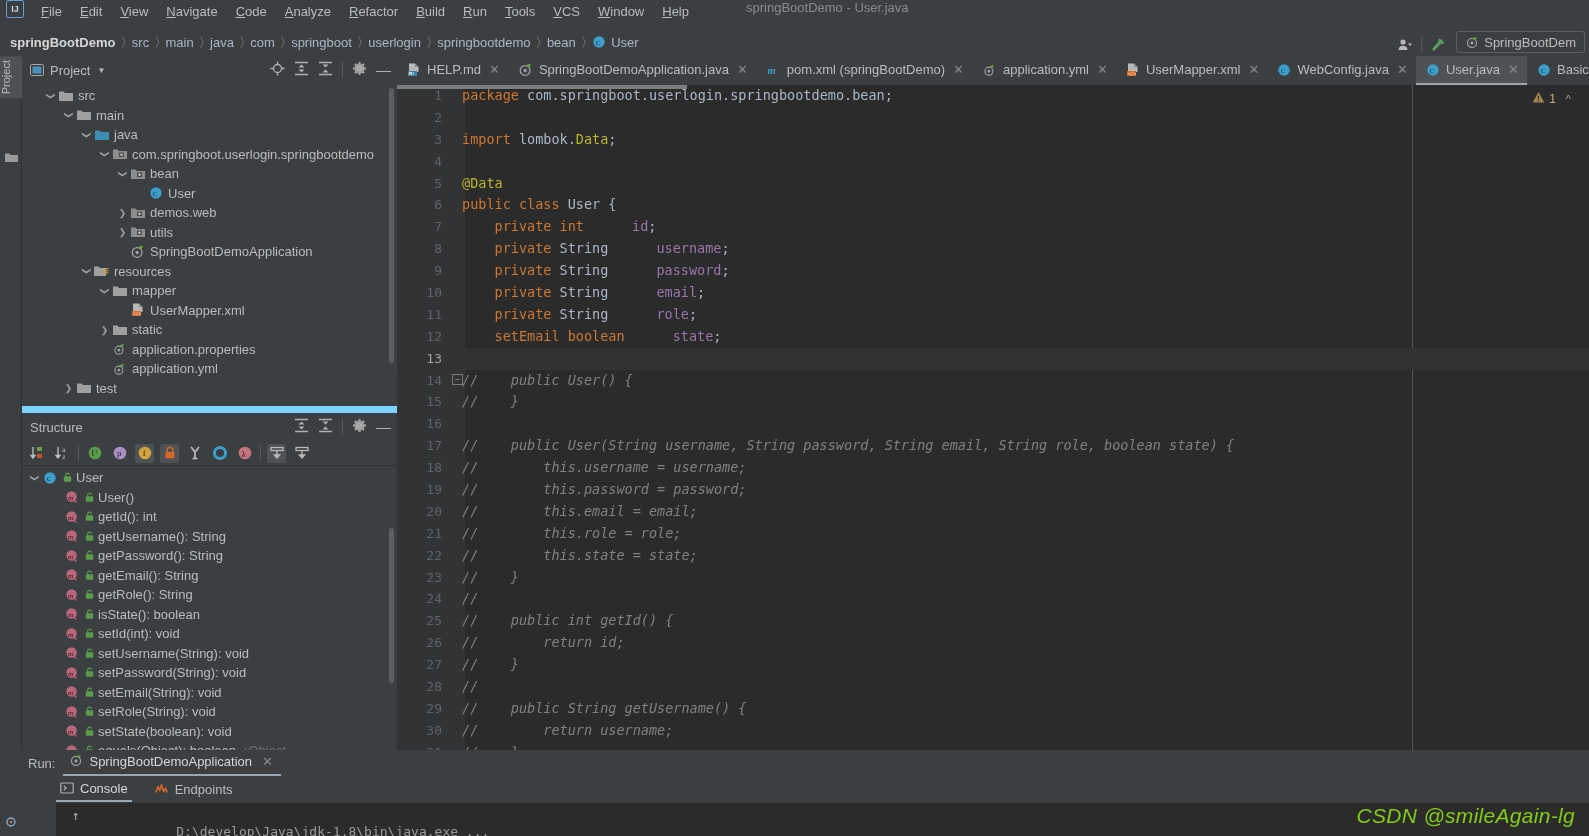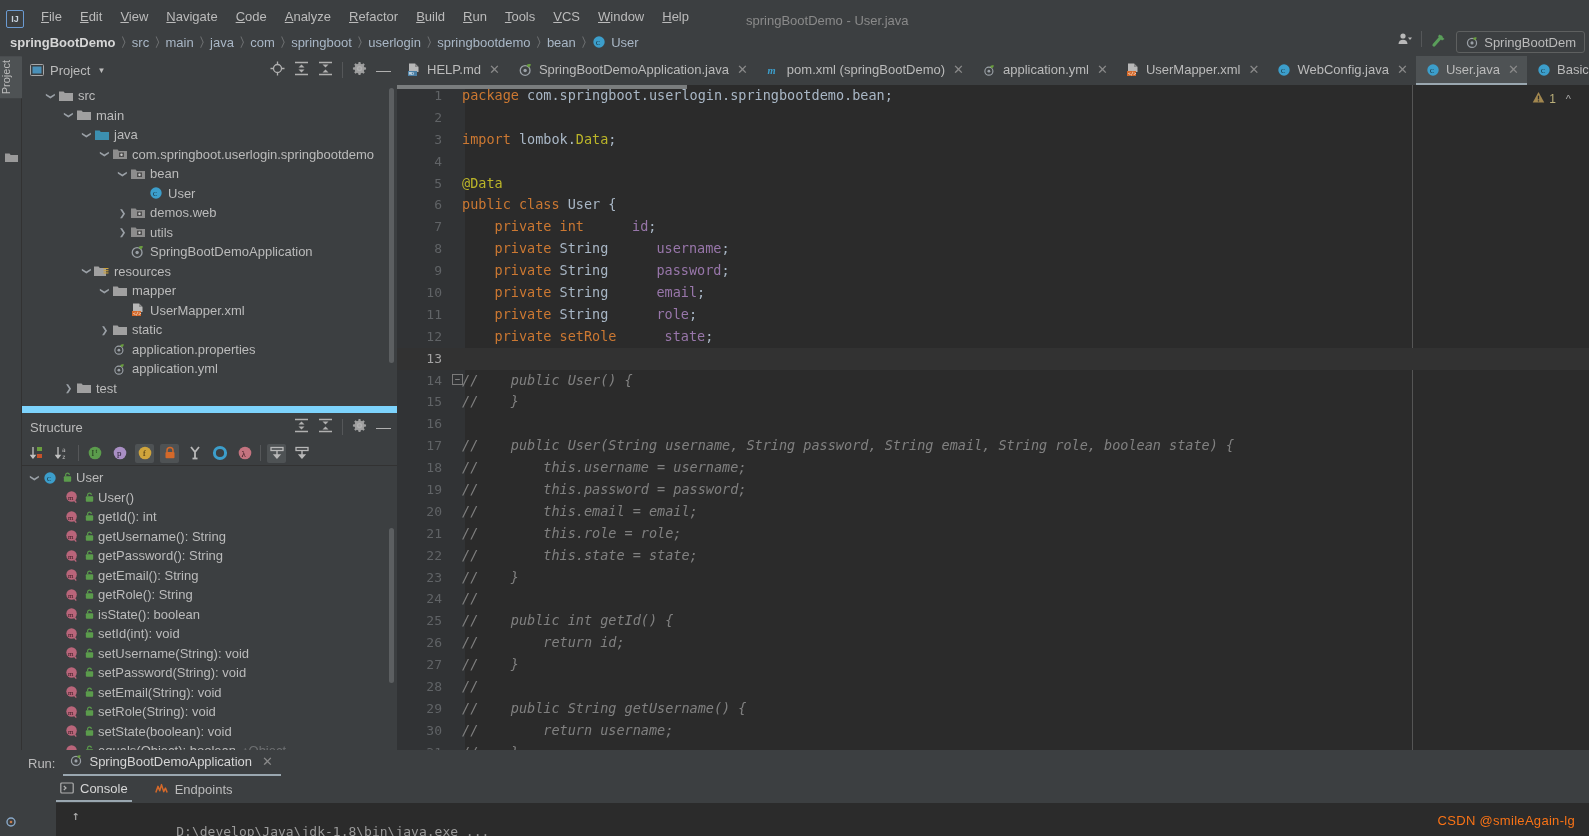--- a/index.html
+++ b/index.html
@@ -9,21 +9,21 @@
     font-family: "Liberation Sans", sans-serif;
     font-size: 12px;
     color: #bbbbbb;
     overflow: hidden;
   }
   .app { position: relative; width:1589px; height:836px; }
 
   
   .menubar {
     position:absolute; top:0; left:0; width:1265px; height:28px;
-    background:#3c3f41; display:flex; align-items:flex-end;
+    background:#3c3f41; display:flex; align-items:flex-start;
   }
   .ij-logo {
     width:18px; height:18px; margin-left:6px; margin-right:8px;
     background:#3c3f41; border:1px solid #6b9bd2; border-radius:2px;
     color:#c9d3dd; font-size:9px; font-weight:bold; line-height:16px; text-align:center;
     font-family:"Liberation Sans", sans-serif;
   }
   .menu-item {
     padding:4px 9px; font-size:13px; color:#bbbbbb; cursor:default; white-space:nowrap;
   }
@@ -33,21 +33,21 @@
   }
 
   
   .navbar {
     position:absolute; top:28px; left:0; width:1589px; height:28px;
     background:#3c3f41; display:flex; align-items:center; padding-left:10px;
   }
   .crumb { font-size:13px; color:#a9b7c6; white-space:nowrap; }
   .crumb.bold { font-weight:bold; color:#d6d6d6; }
   .crumb-sep { margin:0 6px; color:#6e7072; font-size:13px; }
-  .navbar-right { margin-left:auto; display:flex; align-items:flex-start; padding-right:4px; gap:8px; }
+  .navbar-right { margin-left:auto; display:flex; align-items:flex-end; padding-right:4px; gap:8px; }
   .icon-btn { display:flex; align-items:center; justify-content:center; cursor:default; }
   .runcfg {
     display:flex; align-items:center; gap:5px; height:22px; padding:0 8px;
     border:1px solid #5e6060; border-radius:3px; color:#bbbbbb; font-size:13px; white-space:nowrap;
   }
   .vsep { width:1px; height:16px; background:#555759; }
 
   
   .left-stripe {
     position:absolute; top:56px; left:0; width:22px; height:780px;
@@ -169,22 +169,23 @@
   .subtab { display:flex; align-items:center; gap:6px; font-size:13px; color:#bbbbbb; padding:3px 4px 4px 4px; }
   .subtab.active { border-bottom:2px solid #9aa7b0; color:#d6d6d6; }
   .console-out {
     position:absolute; top:27px; left:28px; width:1533px; height:33px;
     background:#2b2b2b; color:#9a9a9a;
     font-family:"DejaVu Sans Mono", monospace; font-size:13px;
     padding:6px 0 0 42px; white-space:pre;
   }
   .console-arrow { position:absolute; left:16px; top:5px; color:#b0b0b0; font-size:13px; }
   .watermark {
-    position:absolute; right:14px; bottom:8px; font-size:13px; color:#f97316;
+    position:absolute; right:14px; bottom:8px; font-size:21px; color:#84cc16;
     letter-spacing:0.3px;
+    font-style:italic;
   }
   .bl-stripe { position:absolute; left:0; bottom:0; width:22px; height:56px; background:#3c3f41;}
   .bl-icon { position:absolute; left:4px; bottom:4px; }
 </style>
 </head>
 <body>
 
 <div class="app">
 
   <div class="menubar">
@@ -939,21 +940,21 @@
         <div class="cline"><span class="lno">2</span><span class="ctext"></span></div>
         <div class="cline"><span class="lno">3</span><span class="ctext"><span class="k">import </span><span class="pl">lombok.</span><span class="an">Data</span><span class="pl">;</span></span></div>
         <div class="cline"><span class="lno">4</span><span class="ctext"></span></div>
         <div class="cline"><span class="lno">5</span><span class="ctext"><span class="an">@Data</span></span></div>
         <div class="cline"><span class="lno">6</span><span class="ctext"><span class="k">public class </span><span class="pl">User </span><span class="pl">{</span></span></div>
         <div class="cline"><span class="lno">7</span><span class="ctext"><span class="k">    private int </span><span class="fd">id</span><span class="pl">;</span></span></div>
         <div class="cline"><span class="lno">8</span><span class="ctext"><span class="k">    private </span><span class="pl">String </span><span class="fd">username</span><span class="pl">;</span></span></div>
         <div class="cline"><span class="lno">9</span><span class="ctext"><span class="k">    private </span><span class="pl">String </span><span class="fd">password</span><span class="pl">;</span></span></div>
         <div class="cline"><span class="lno">10</span><span class="ctext"><span class="k">    private </span><span class="pl">String </span><span class="fd">email</span><span class="pl">;</span></span></div>
         <div class="cline"><span class="lno">11</span><span class="ctext"><span class="k">    private </span><span class="pl">String </span><span class="fd">role</span><span class="pl">;</span></span></div>
-        <div class="cline"><span class="lno">12</span><span class="ctext"><span class="k">    private setRole </span><span class="fd">state</span><span class="pl">;</span></span></div>
+        <div class="cline"><span class="lno">12</span><span class="ctext"><span class="k">    setEmail boolean </span><span class="fd">state</span><span class="pl">;</span></span></div>
         <div class="cline current"><span class="lno">13</span><span class="ctext"></span></div>
         <div class="cline"><span class="lno">14</span><span class="ctext"><span class="cm">//    public User() {</span></span><span style="position: absolute; left: 55px; top: 4px; width: 11px; height: 11px; border: 1px solid rgb(122, 122, 122); color: rgb(154, 154, 154); font-size: 9px; line-height: 9px; text-align: center;">−</span></div>
         <div class="cline"><span class="lno">15</span><span class="ctext"><span class="cm">//    }</span></span></div>
         <div class="cline"><span class="lno">16</span><span class="ctext"></span></div>
         <div class="cline"><span class="lno">17</span><span class="ctext"><span class="cm">//    public User(String username, String password, String email, String role, boolean state) {</span></span></div>
         <div class="cline"><span class="lno">18</span><span class="ctext"><span class="cm">//        this.username = username;</span></span></div>
         <div class="cline"><span class="lno">19</span><span class="ctext"><span class="cm">//        this.password = password;</span></span></div>
         <div class="cline"><span class="lno">20</span><span class="ctext"><span class="cm">//        this.email = email;</span></span></div>
         <div class="cline"><span class="lno">21</span><span class="ctext"><span class="cm">//        this.role = role;</span></span></div>
         <div class="cline"><span class="lno">22</span><span class="ctext"><span class="cm">//        this.state = state;</span></span></div>

